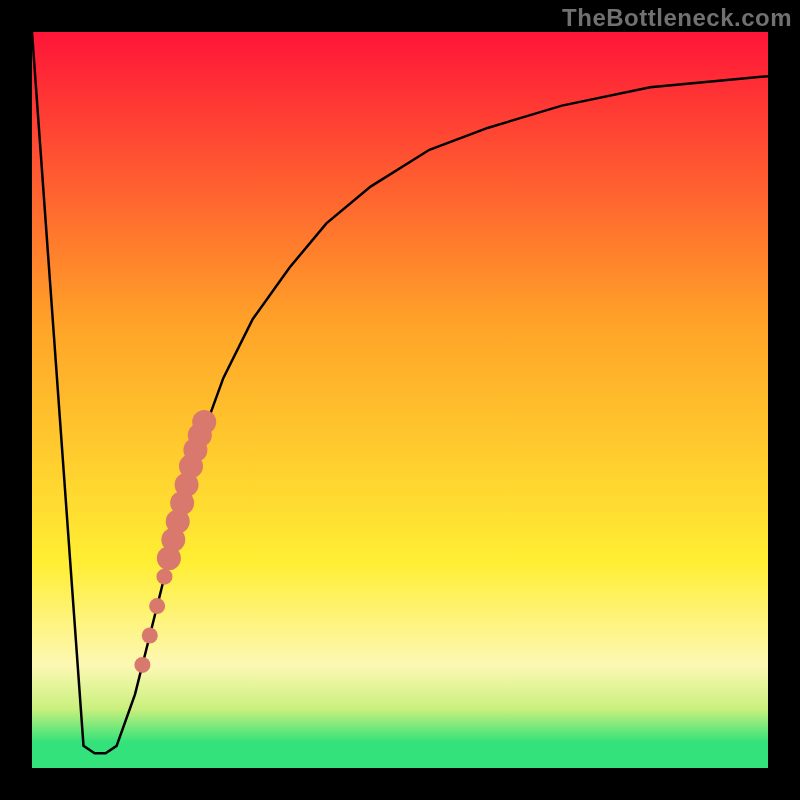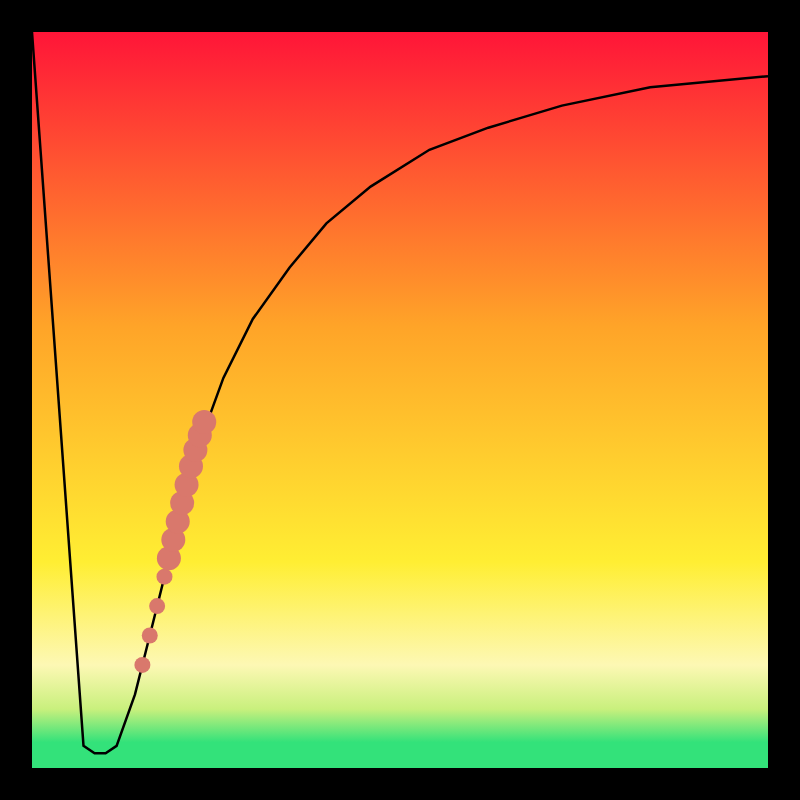--- a/index.html
+++ b/index.html
@@ -38,13 +38,14 @@
       <circle cx="168.89600000000002" cy="558.24" r="12" fill="#d9786c"></circle>
       <circle cx="173.312" cy="539.84" r="12" fill="#d9786c"></circle>
       <circle cx="177.728" cy="521.44" r="12" fill="#d9786c"></circle>
       <circle cx="182.14399999999998" cy="503.04" r="12" fill="#d9786c"></circle>
       <circle cx="186.56" cy="484.64" r="12" fill="#d9786c"></circle>
       <circle cx="190.97600000000003" cy="466.24" r="12" fill="#d9786c"></circle>
       <circle cx="195.392" cy="450.04799999999994" r="12" fill="#d9786c"></circle>
       <circle cx="199.808" cy="435.328" r="12" fill="#d9786c"></circle>
       <circle cx="204.224" cy="422.08000000000004" r="12" fill="#d9786c"></circle>
     </svg>
+  <div class="watermark">TheBottleneck.com</div>
 </div>
 
 </body></html>

